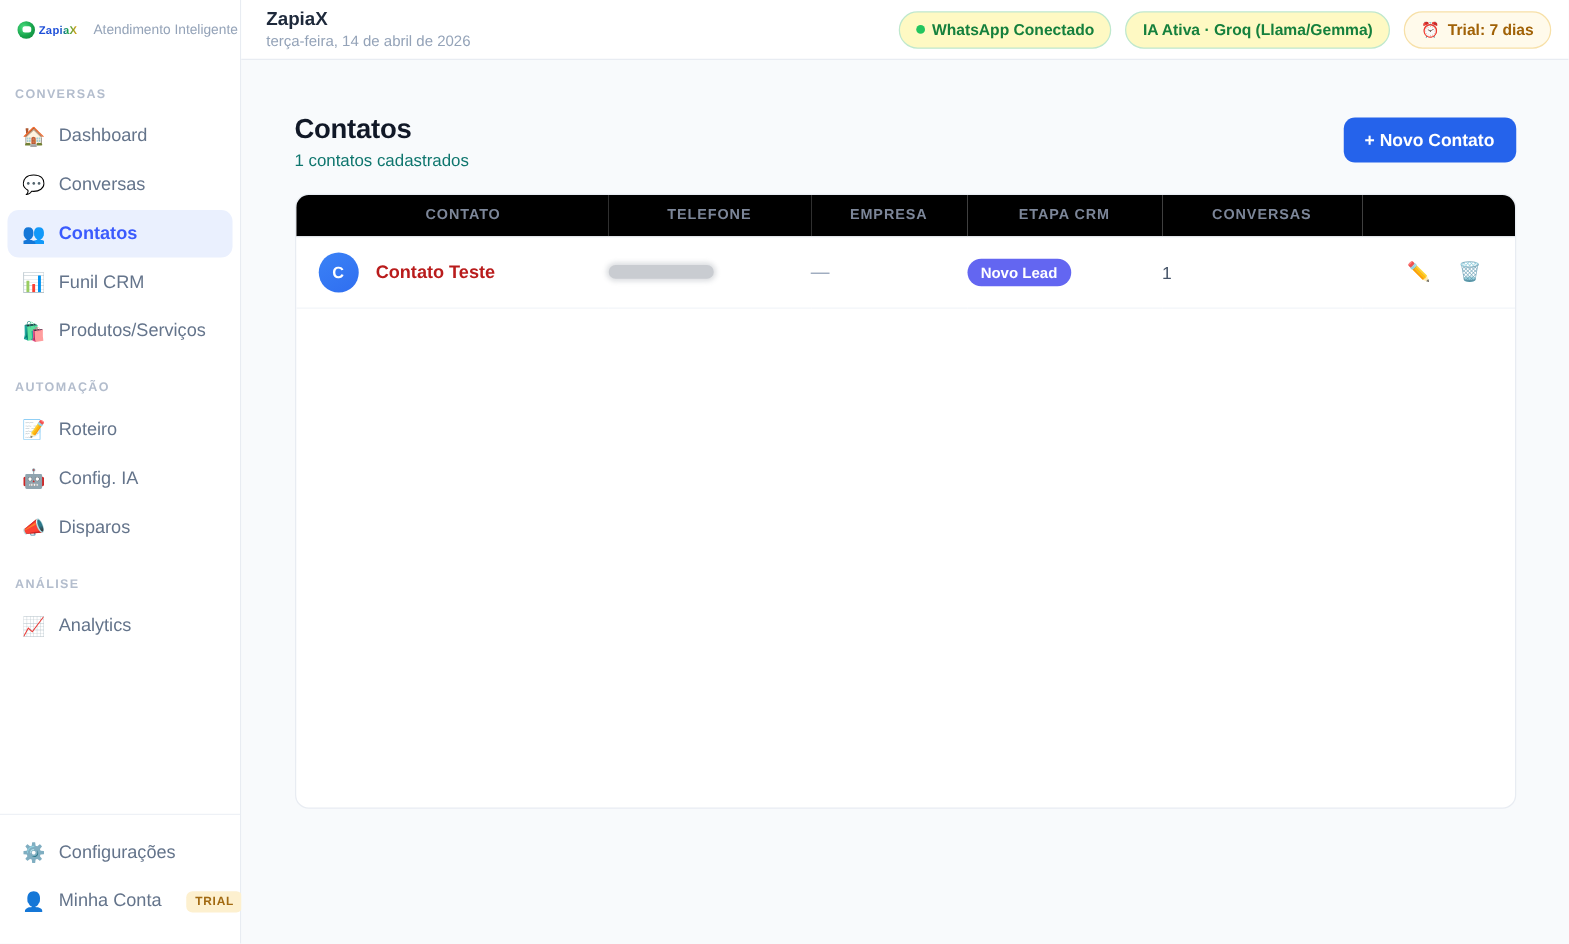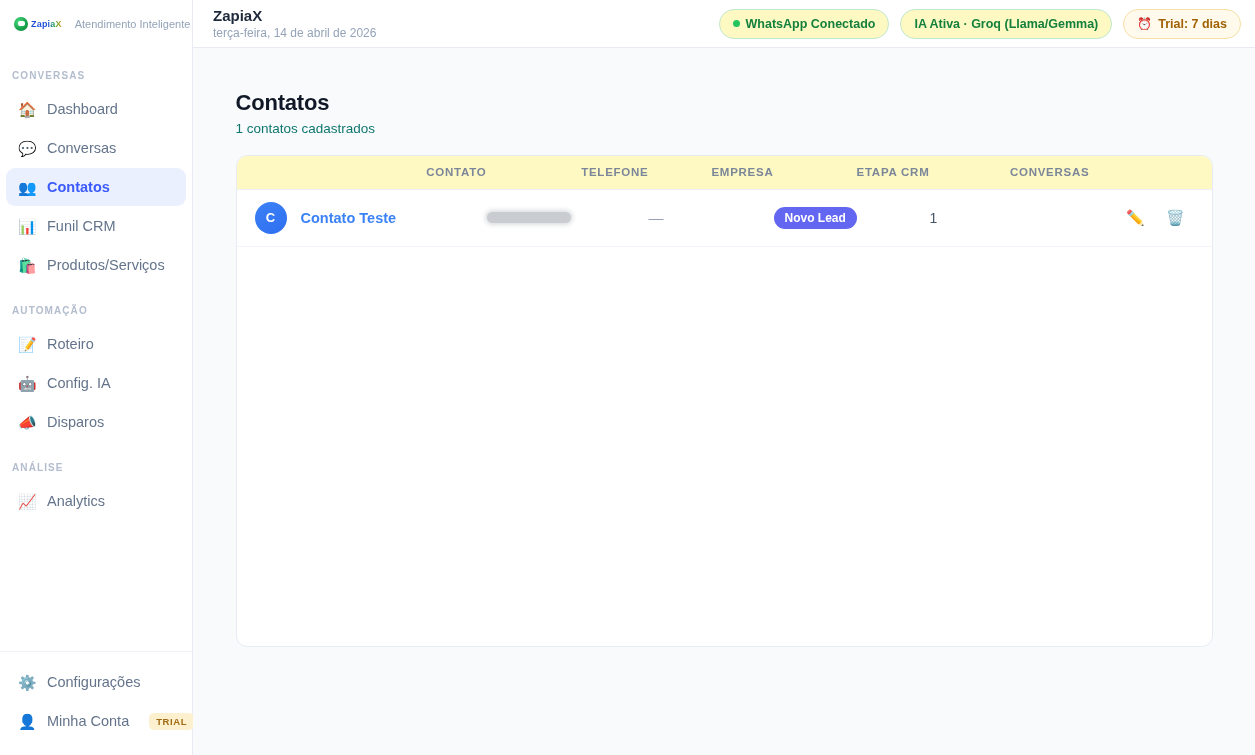--- a/index.html
+++ b/index.html
@@ -153,24 +153,24 @@
   .card {
     margin-top: 19px;
     height: 492px;
     background: #ffffff;
     border: 1px solid #e8ecf2;
     border-radius: 11px;
     overflow: hidden;
   }
   table { width: 100%; border-collapse: collapse; }
   thead th {
-    text-align: right;
+    text-align: center;
     font-size: 11.5px; letter-spacing: .75px; font-weight: bold;
     color: #7c8699;
-    background: #fef9c3;
+    background: #000000;
     border-bottom: 1px solid #edf1f6;
     height: 33px;
     padding: 0;
   }
   .col-contato  { width: 250px; padding-left: 18px !important; }
   .col-telefone { width: 162px; }
   .col-empresa  { width: 125px; }
   .col-etapa    { width: 156px; }
   .col-conv     { width: 160px; }
   .col-acoes    { width: auto; }
@@ -179,21 +179,21 @@
   tbody tr { border-bottom: 1px solid #f2f5f9; }
 
   .contact-cell { display: flex; align-items: center; gap: 14px; padding-left: 18px; }
   .avatar {
     width: 32px; height: 32px; border-radius: 50%;
     background: linear-gradient(150deg, #3b82f6 0%, #2f6ef0 100%);
     color: #ffffff; font-size: 13px; font-weight: bold;
     display: flex; align-items: center; justify-content: center;
     flex: 0 0 32px;
   }
-  .contact-name { font-size: 14.5px; font-weight: bold; color: #3b82f6; }
+  .contact-name { font-size: 14.5px; font-weight: bold; color: #b91c1c; }
 
   .redacted {
     display: block;
     width: 84px; height: 11px;
     border-radius: 7px;
     background: #c9ccd1;
     box-shadow: 0 0 4px 2px rgba(201,204,209,.65);
   }
   .dash { color: #94a3b8; font-size: 15px; }
 
@@ -306,20 +306,21 @@
 
   <div class="content">
     <div class="content-inner">
 
       <div class="page-head">
         <div>
           <div class="page-title">Contatos</div>
           <div class="page-sub">1 contatos cadastrados</div>
         </div>
         <div class="head-spacer"></div>
+        <button class="btn-primary">+ Novo Contato</button>
       </div>
 
 
       <div class="card">
         <table>
           <thead>
             <tr>
               <th class="col-contato">CONTATO</th>
               <th class="col-telefone">TELEFONE</th>
               <th class="col-empresa">EMPRESA</th>

